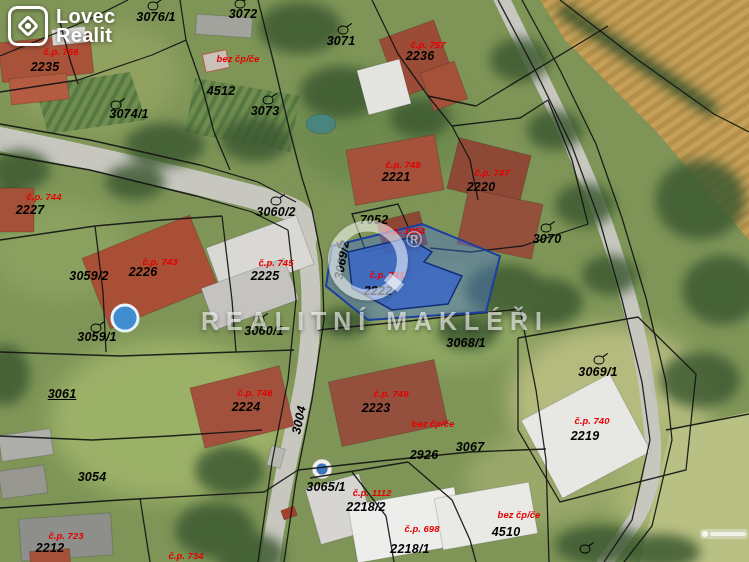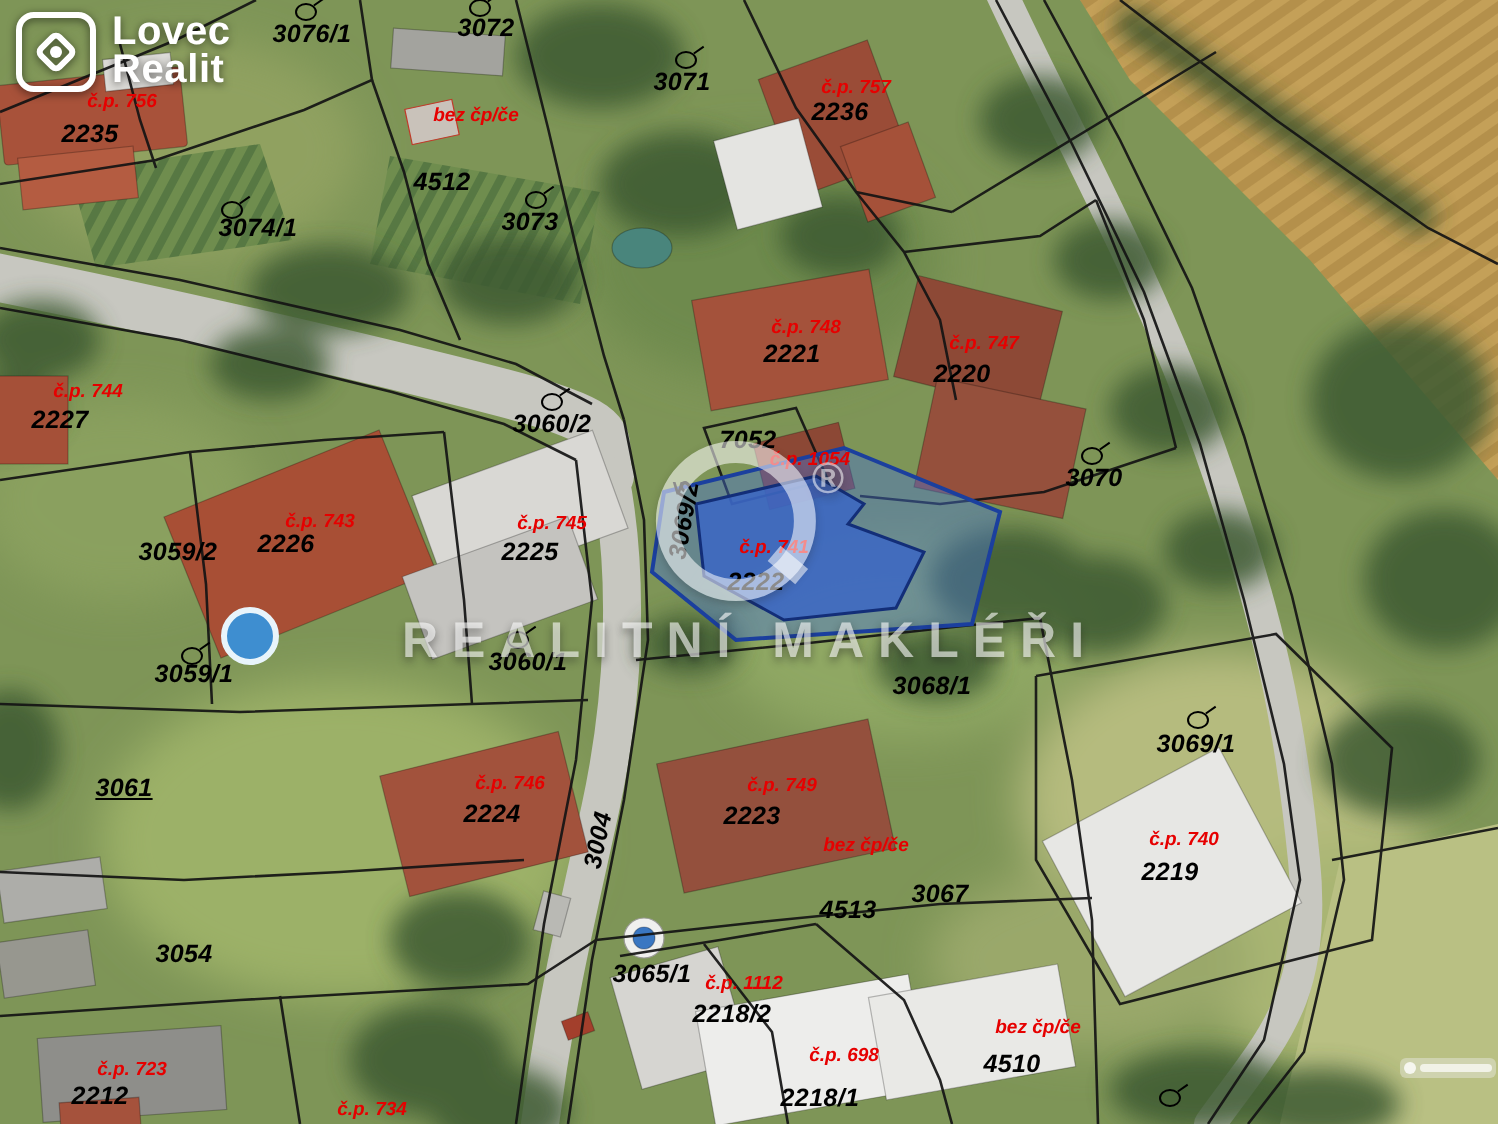--- a/index.html
+++ b/index.html
@@ -228,21 +228,21 @@
       <span class="plabel" style="left: 97px; top: 337px;">3059/1</span>
       <span class="plabel" style="left: 264px; top: 331px;">3060/1</span>
       <span class="plabel" style="left: 466px; top: 343px;">3068/1</span>
       <span class="plabel" style="left: 598px; top: 372px;">3069/1</span>
       <span class="plabel" style="left: 62px; top: 394px; text-decoration: underline;">3061</span>
       <span class="plabel" style="left: 246px; top: 407px;">2224</span>
       <span class="plabel" style="left: 299px; top: 420px; transform: translate(-50%, -50%) rotate(-78deg);">3004</span>
       <span class="plabel" style="left: 376px; top: 408px;">2223</span>
       <span class="plabel" style="left: 585px; top: 436px;">2219</span>
       <span class="plabel" style="left: 470px; top: 447px;">3067</span>
-      <span class="plabel" style="left: 424px; top: 455px;">4513</span>
+      <span class="plabel" style="left: 424px; top: 455px;">2926</span>
       <span class="plabel" style="left: 92px; top: 477px;">3054</span>
       <span class="plabel" style="left: 326px; top: 487px;">3065/1</span>
       <span class="plabel" style="left: 366px; top: 507px;">2218/2</span>
       <span class="plabel" style="left: 410px; top: 549px; text-align: center;">2218/1</span>
       <span class="plabel" style="left: 50px; top: 548px;">2212</span>
       <span class="plabel" style="left: 506px; top: 532px;">4510</span>
       <span class="hlabel" style="left: 61px; top: 51px;">č.p. 756</span>
       <span class="hlabel" style="left: 238px; top: 58px;">bez čp/če</span>
       <span class="hlabel" style="left: 428px; top: 44px;">č.p. 757</span>
       <span class="hlabel" style="left: 44px; top: 196px;">č.p. 744</span>

